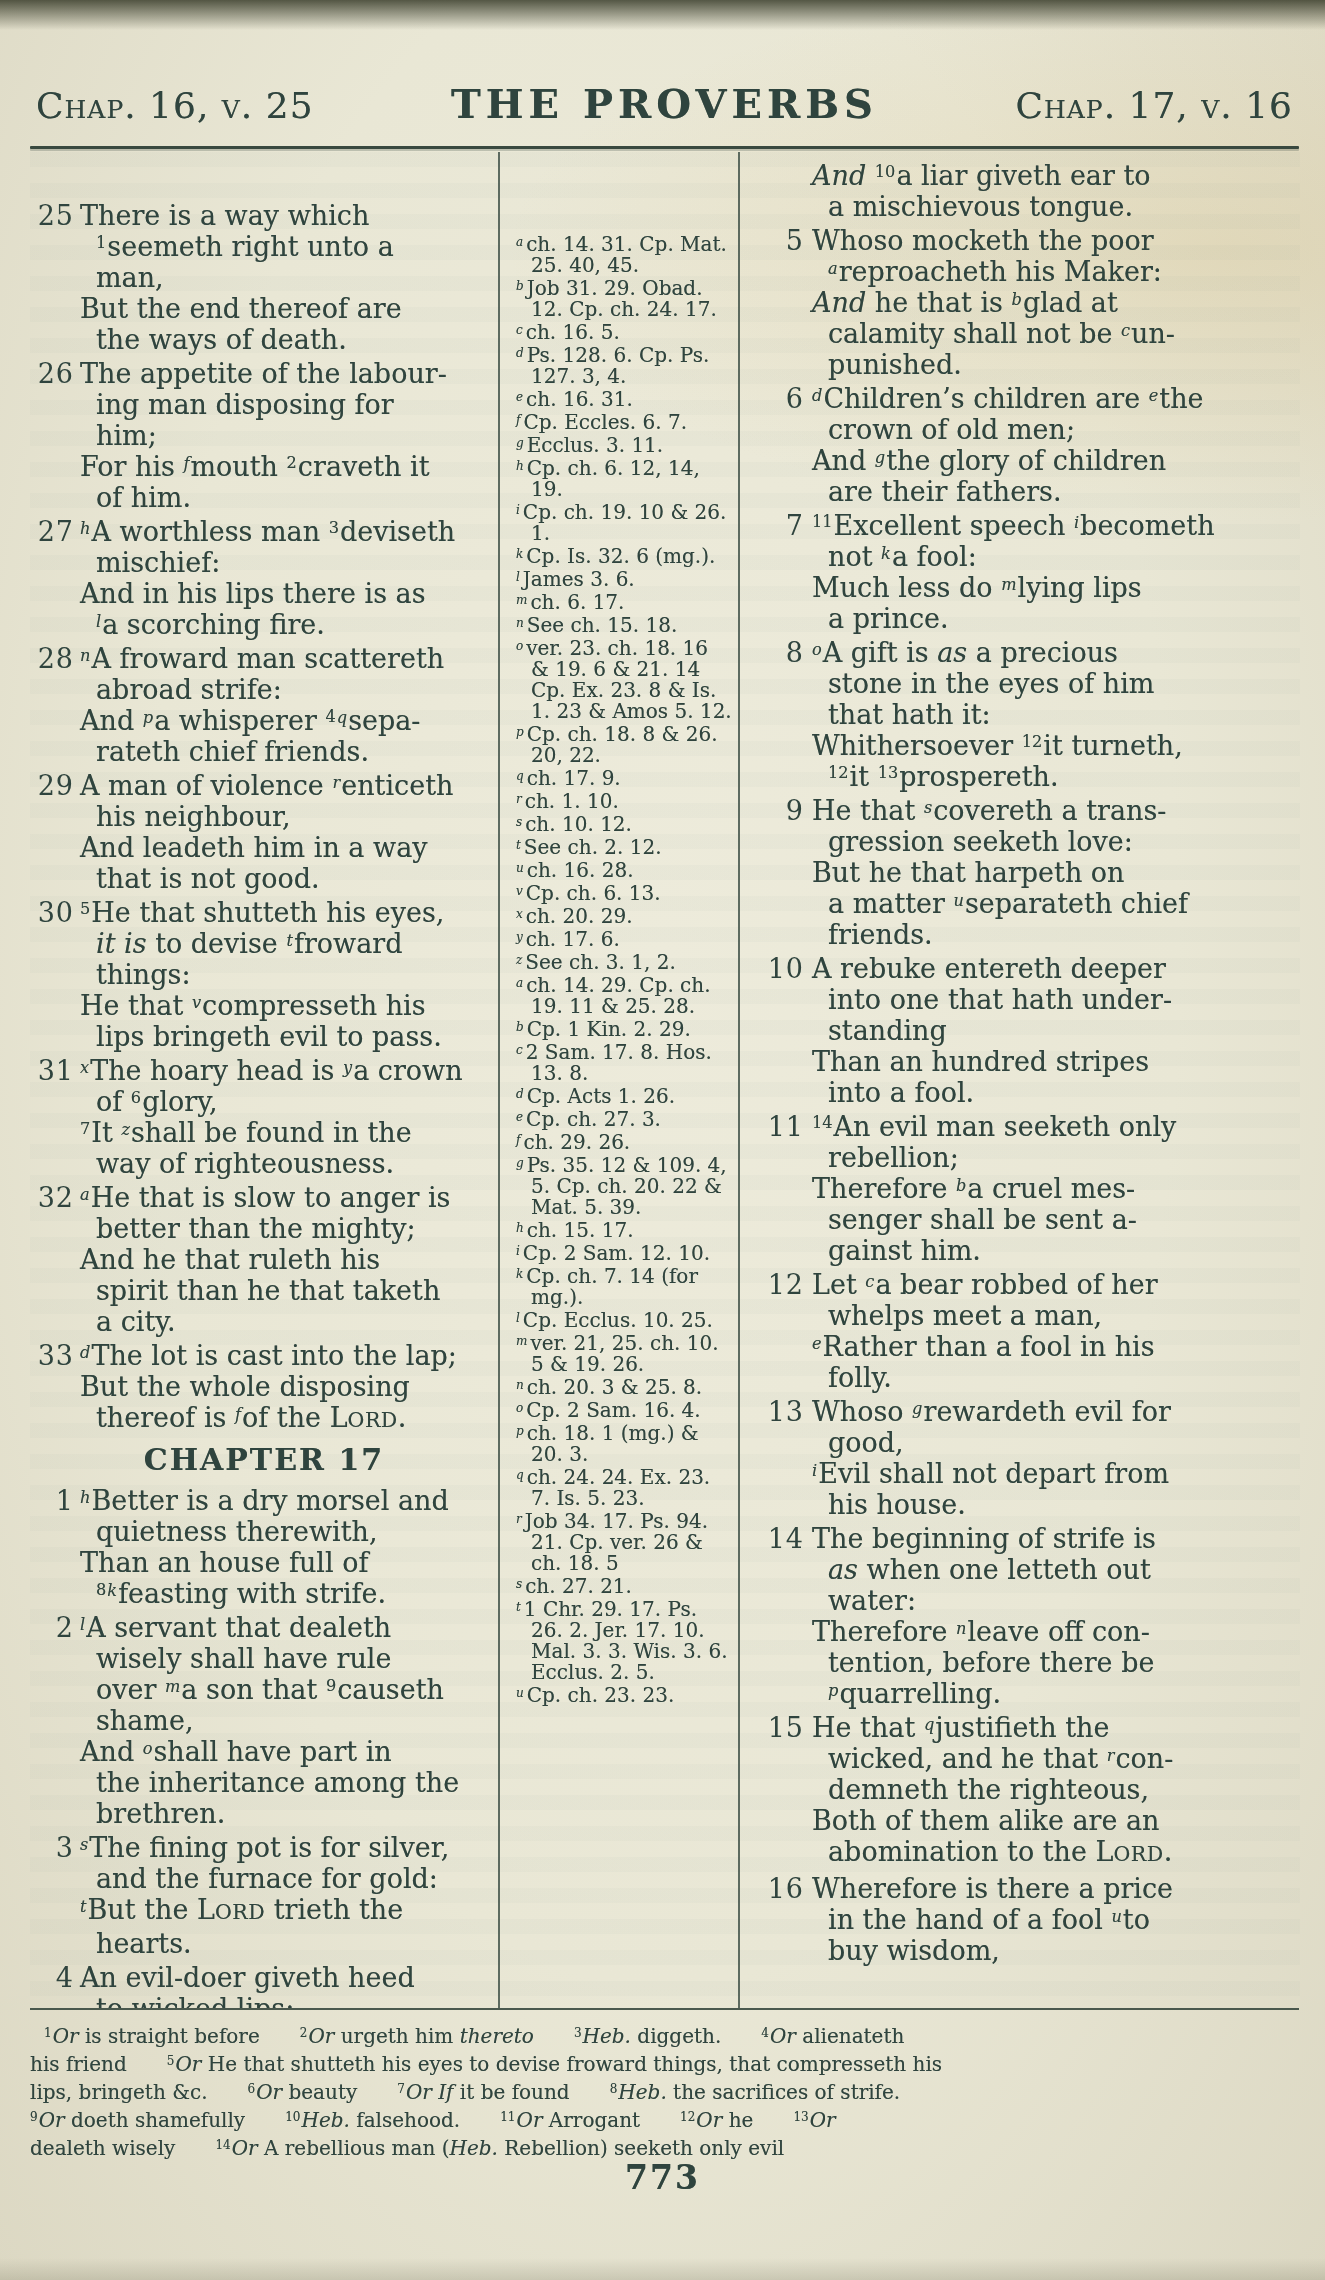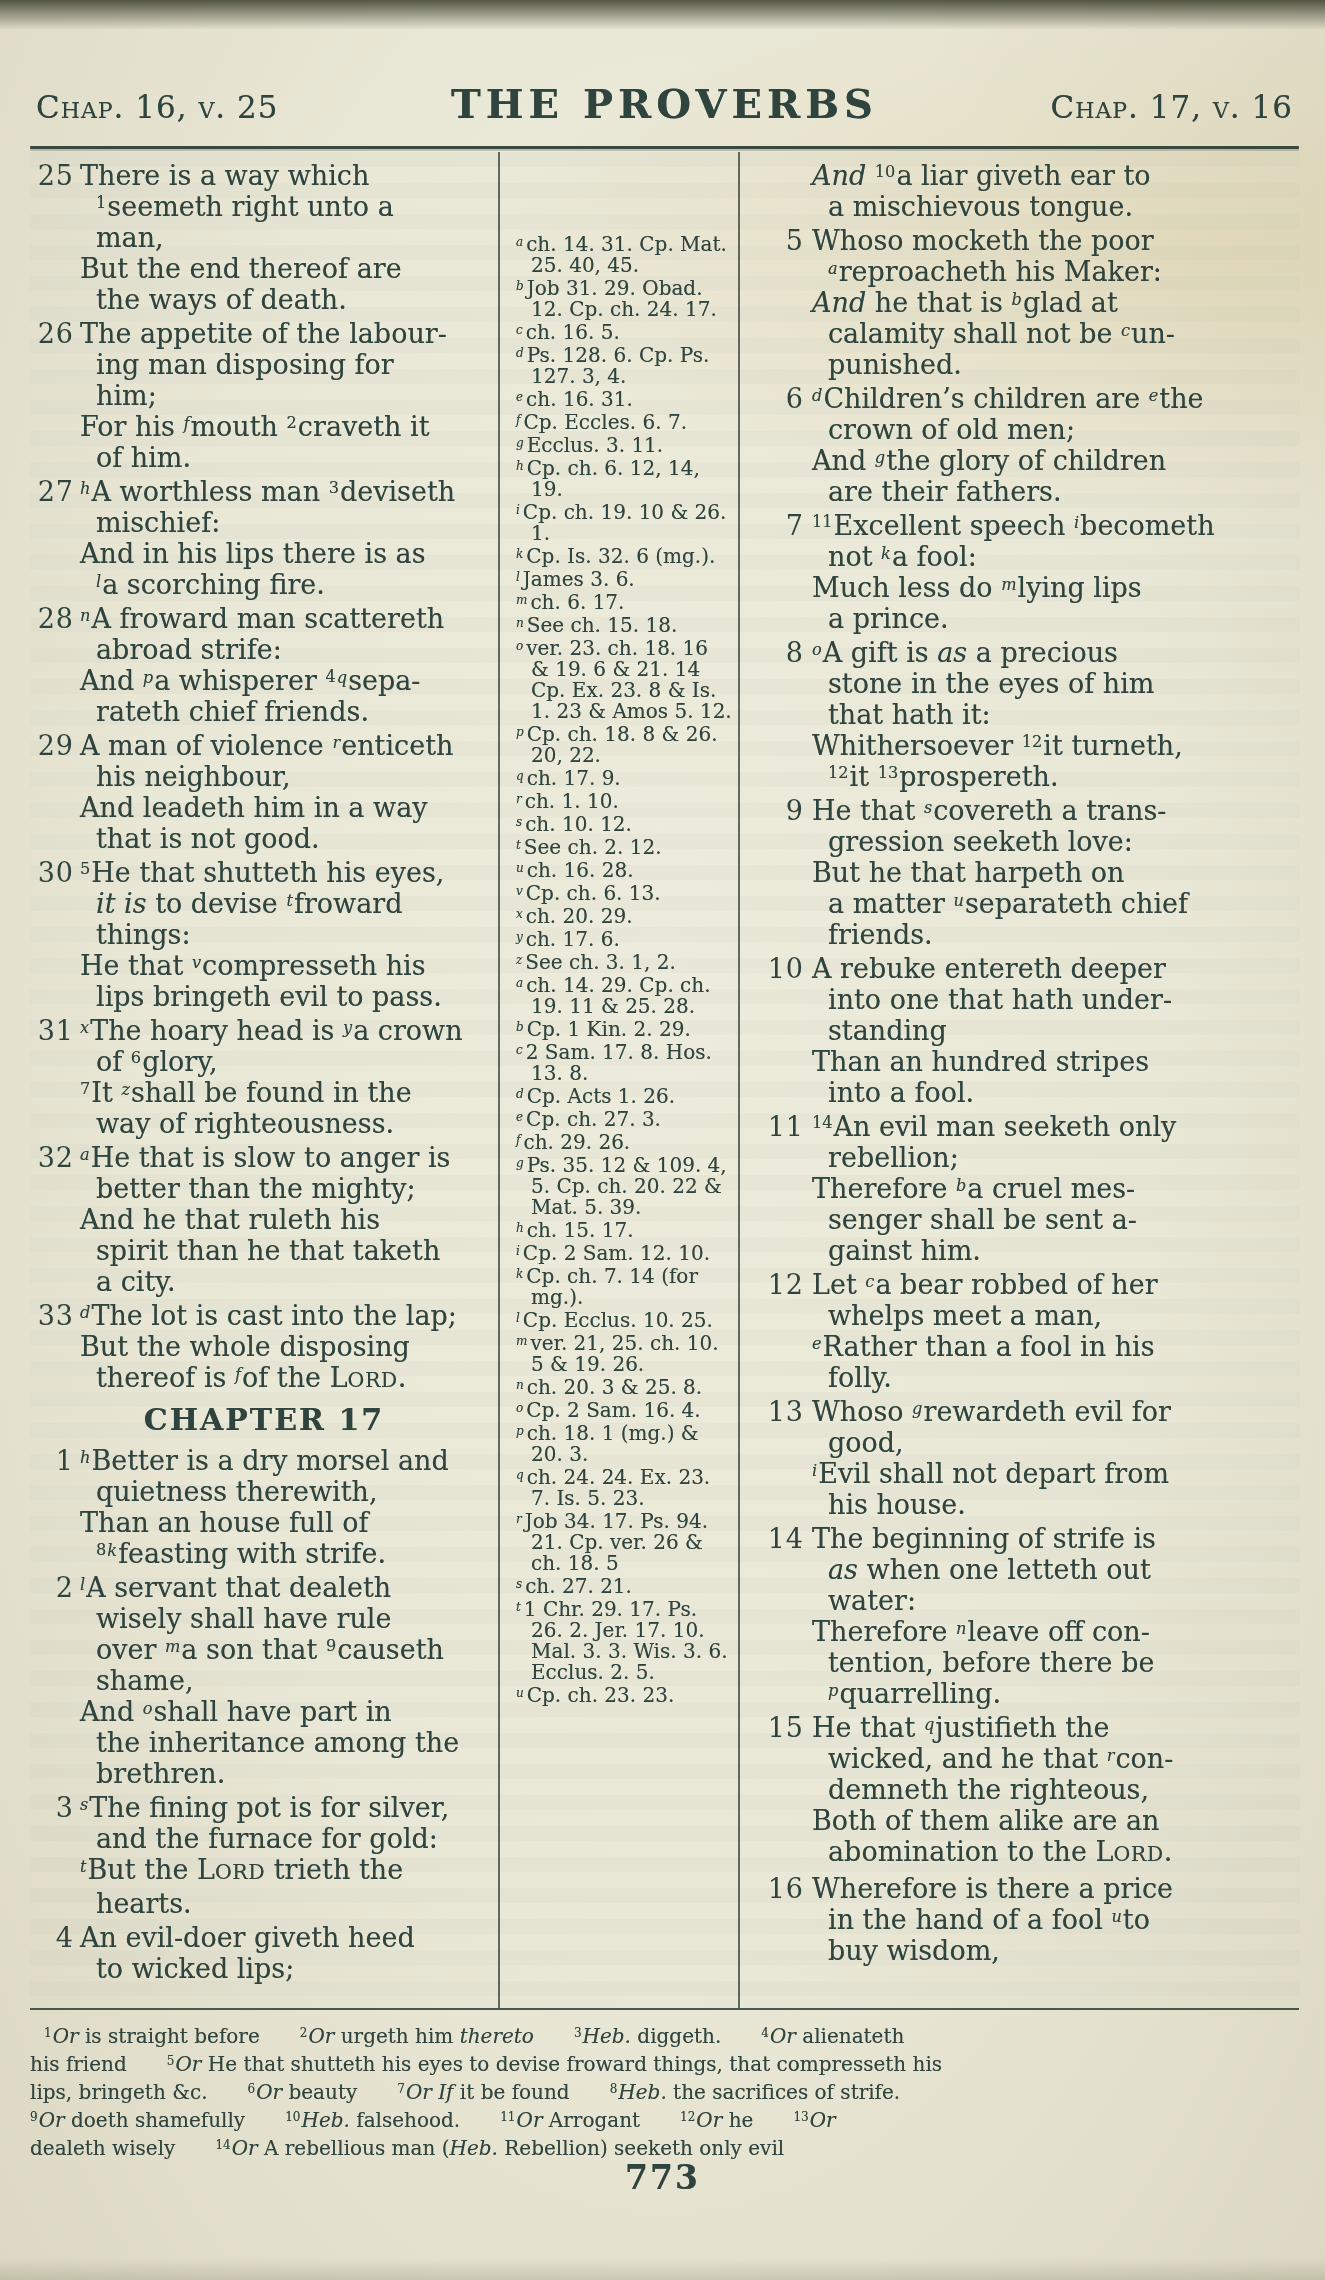--- a/index.html
+++ b/index.html
@@ -22,21 +22,21 @@
   .page::after{
     content:"";position:absolute;left:0;bottom:0;right:0;height:22px;
     background:linear-gradient(0deg, rgba(80,80,55,0.18), rgba(80,80,55,0));
     pointer-events:none;
   }
   .header{
     position:absolute;top:80px;left:36px;right:32px;
     display:flex;justify-content:space-between;align-items:baseline;
   }
   .chapref{
-    font-variant:small-caps;font-size:31px;letter-spacing:1px;
+    font-variant:small-caps;font-size:36px;letter-spacing:1px;
     text-shadow:0 0 0.5px rgba(47,68,62,0.55);
   }
   .booktitle{
     font-size:40px;font-weight:bold;letter-spacing:5px;
     text-shadow:0 0 0.6px rgba(47,68,62,0.6);
   }
   .header-rule{
     position:absolute;top:146px;left:30px;right:26px;height:3px;
     background:#39493f;border-radius:1px;
     box-shadow:0 2px 0 rgba(57,73,63,0.25);
@@ -44,21 +44,21 @@
   .foot-rule{
     position:absolute;top:2008px;left:30px;right:26px;height:2px;
     background:#39493f;opacity:.9;
   }
   .columns{
     position:absolute;top:152px;left:30px;right:25px;height:1856px;
     display:flex;overflow:hidden;
     background:repeating-linear-gradient(180deg, rgba(100,130,125,0.035) 0 15px, rgba(100,130,125,0) 15px 31px);
   }
   .col{box-sizing:border-box;}
-  .col-left{width:468px;padding-top:8px;}
+  .col-left{width:468px;padding-top:16px;margin-top:32px;}
   .col-refs{width:238px;padding:82px 6px 0 16px;font-size:20px;line-height:21px;}
   .col-right{flex:1;padding:8px 0 0 14px;}
   .vrule{width:2px;background:#44554b;opacity:.85;}
   .verse{position:relative;margin-bottom:3px;}
   .col-left .verse{padding-left:50px;}
   .col-right .verse{padding-left:58px;}
   .vnum{
     position:absolute;left:0;top:0;width:44px;text-align:right;
     font-size:27px;line-height:31px;letter-spacing:1px;
   }

